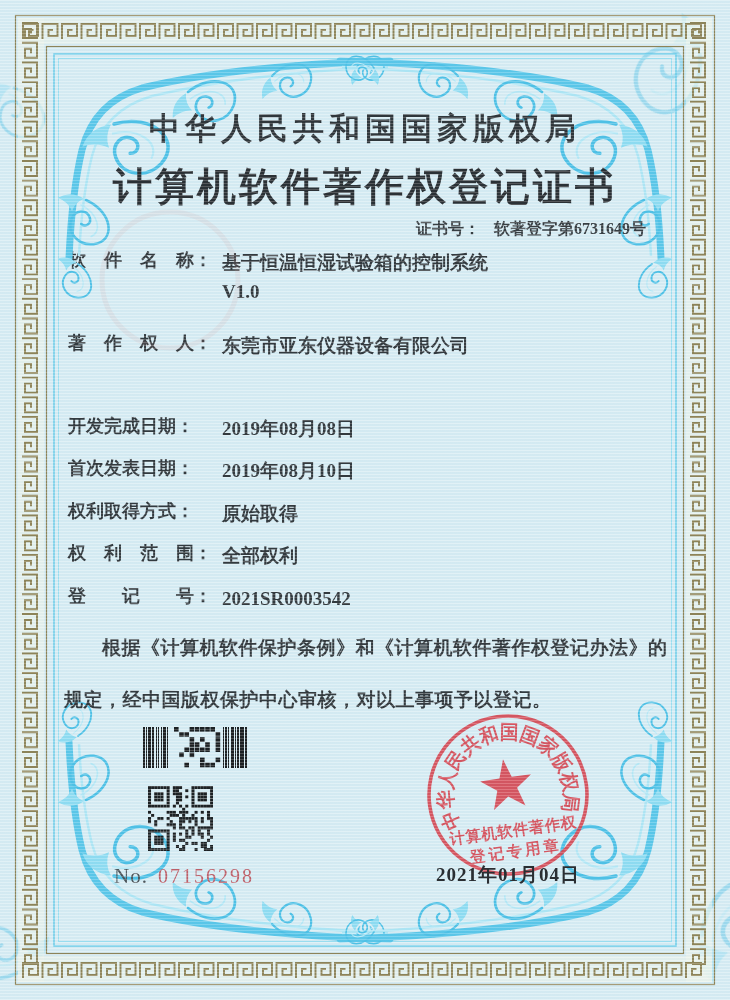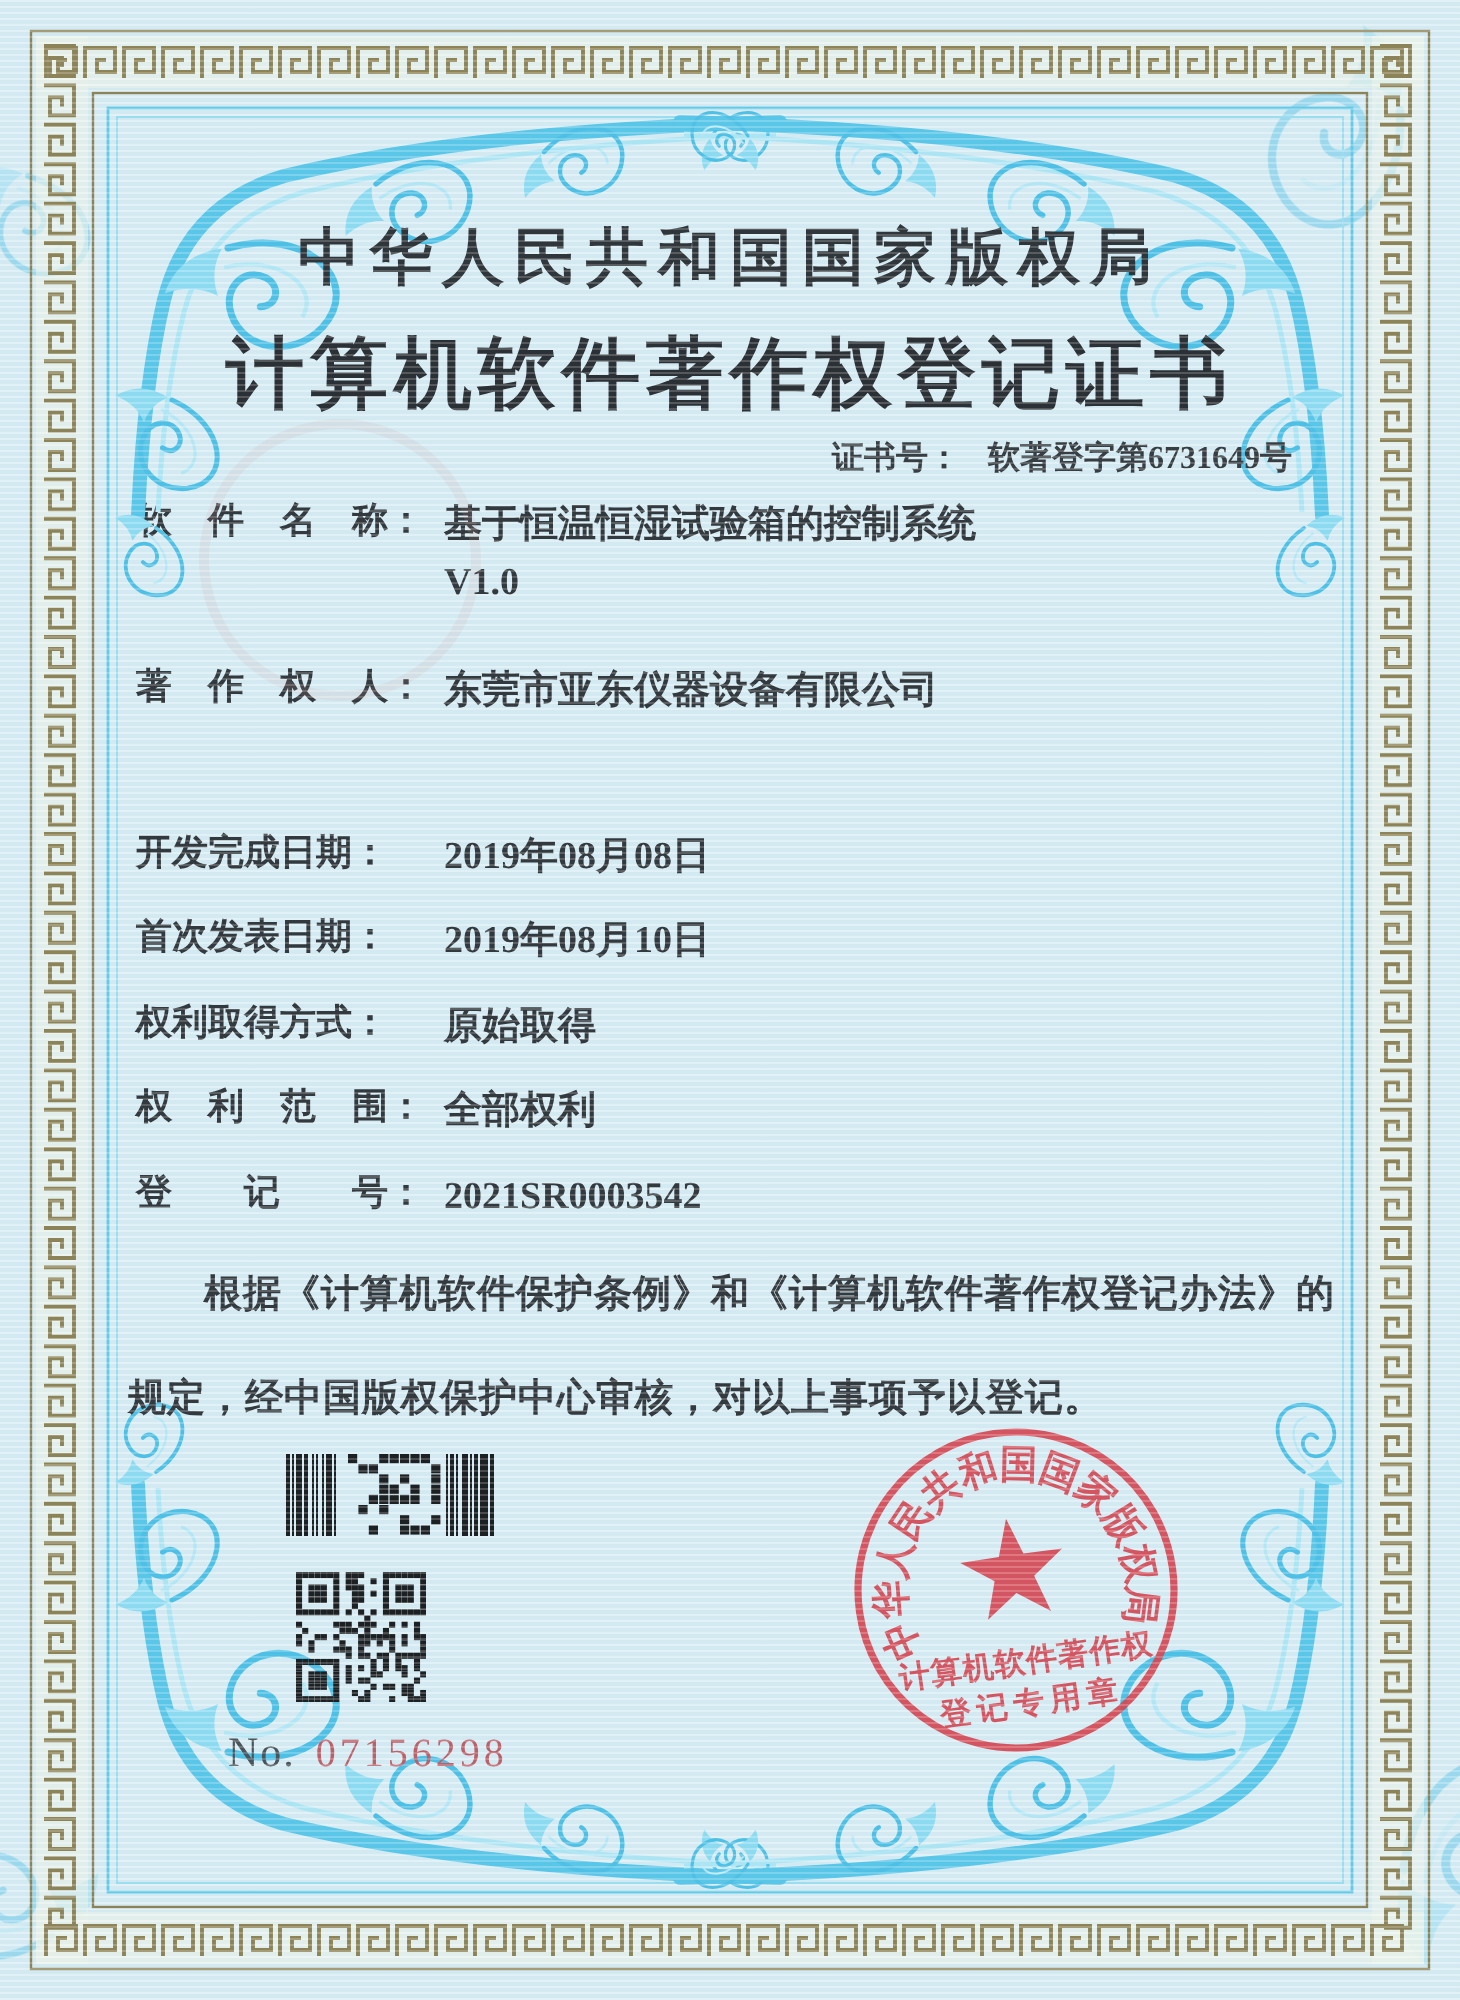--- a/index.html
+++ b/index.html
@@ -605,14 +605,15 @@
         <textPath href="#sealArc" startOffset="0" textLength="224" lengthAdjust="spacingAndGlyphs">中华人民共和国国家版权局</textPath>
       </text>
       <g transform="translate(0,-9)">
         <polygon fill="#d7434e" points="0,-27 6.2,-8.5 25.7,-8.3 10,3.2 15.9,21.8 0,10.5 -15.9,21.8 -10,3.2 -25.7,-8.3 -6.2,-8.5"></polygon>
       </g>
       <text x="0" y="41" text-anchor="middle" font-size="15.5" font-weight="700" fill="#d7434e" letter-spacing="0.5" font-family="Liberation Serif, DejaVu Serif, serif">计算机软件著作权</text>
       <text x="0" y="62" text-anchor="middle" font-size="15.5" font-weight="700" fill="#d7434e" letter-spacing="3" font-family="Liberation Serif, DejaVu Serif, serif">登记专用章</text>
     </svg>
   </div>
 
+  <div class="txt issue-date">2021年01月04日</div>
 
 </div>
 
 </body></html>

